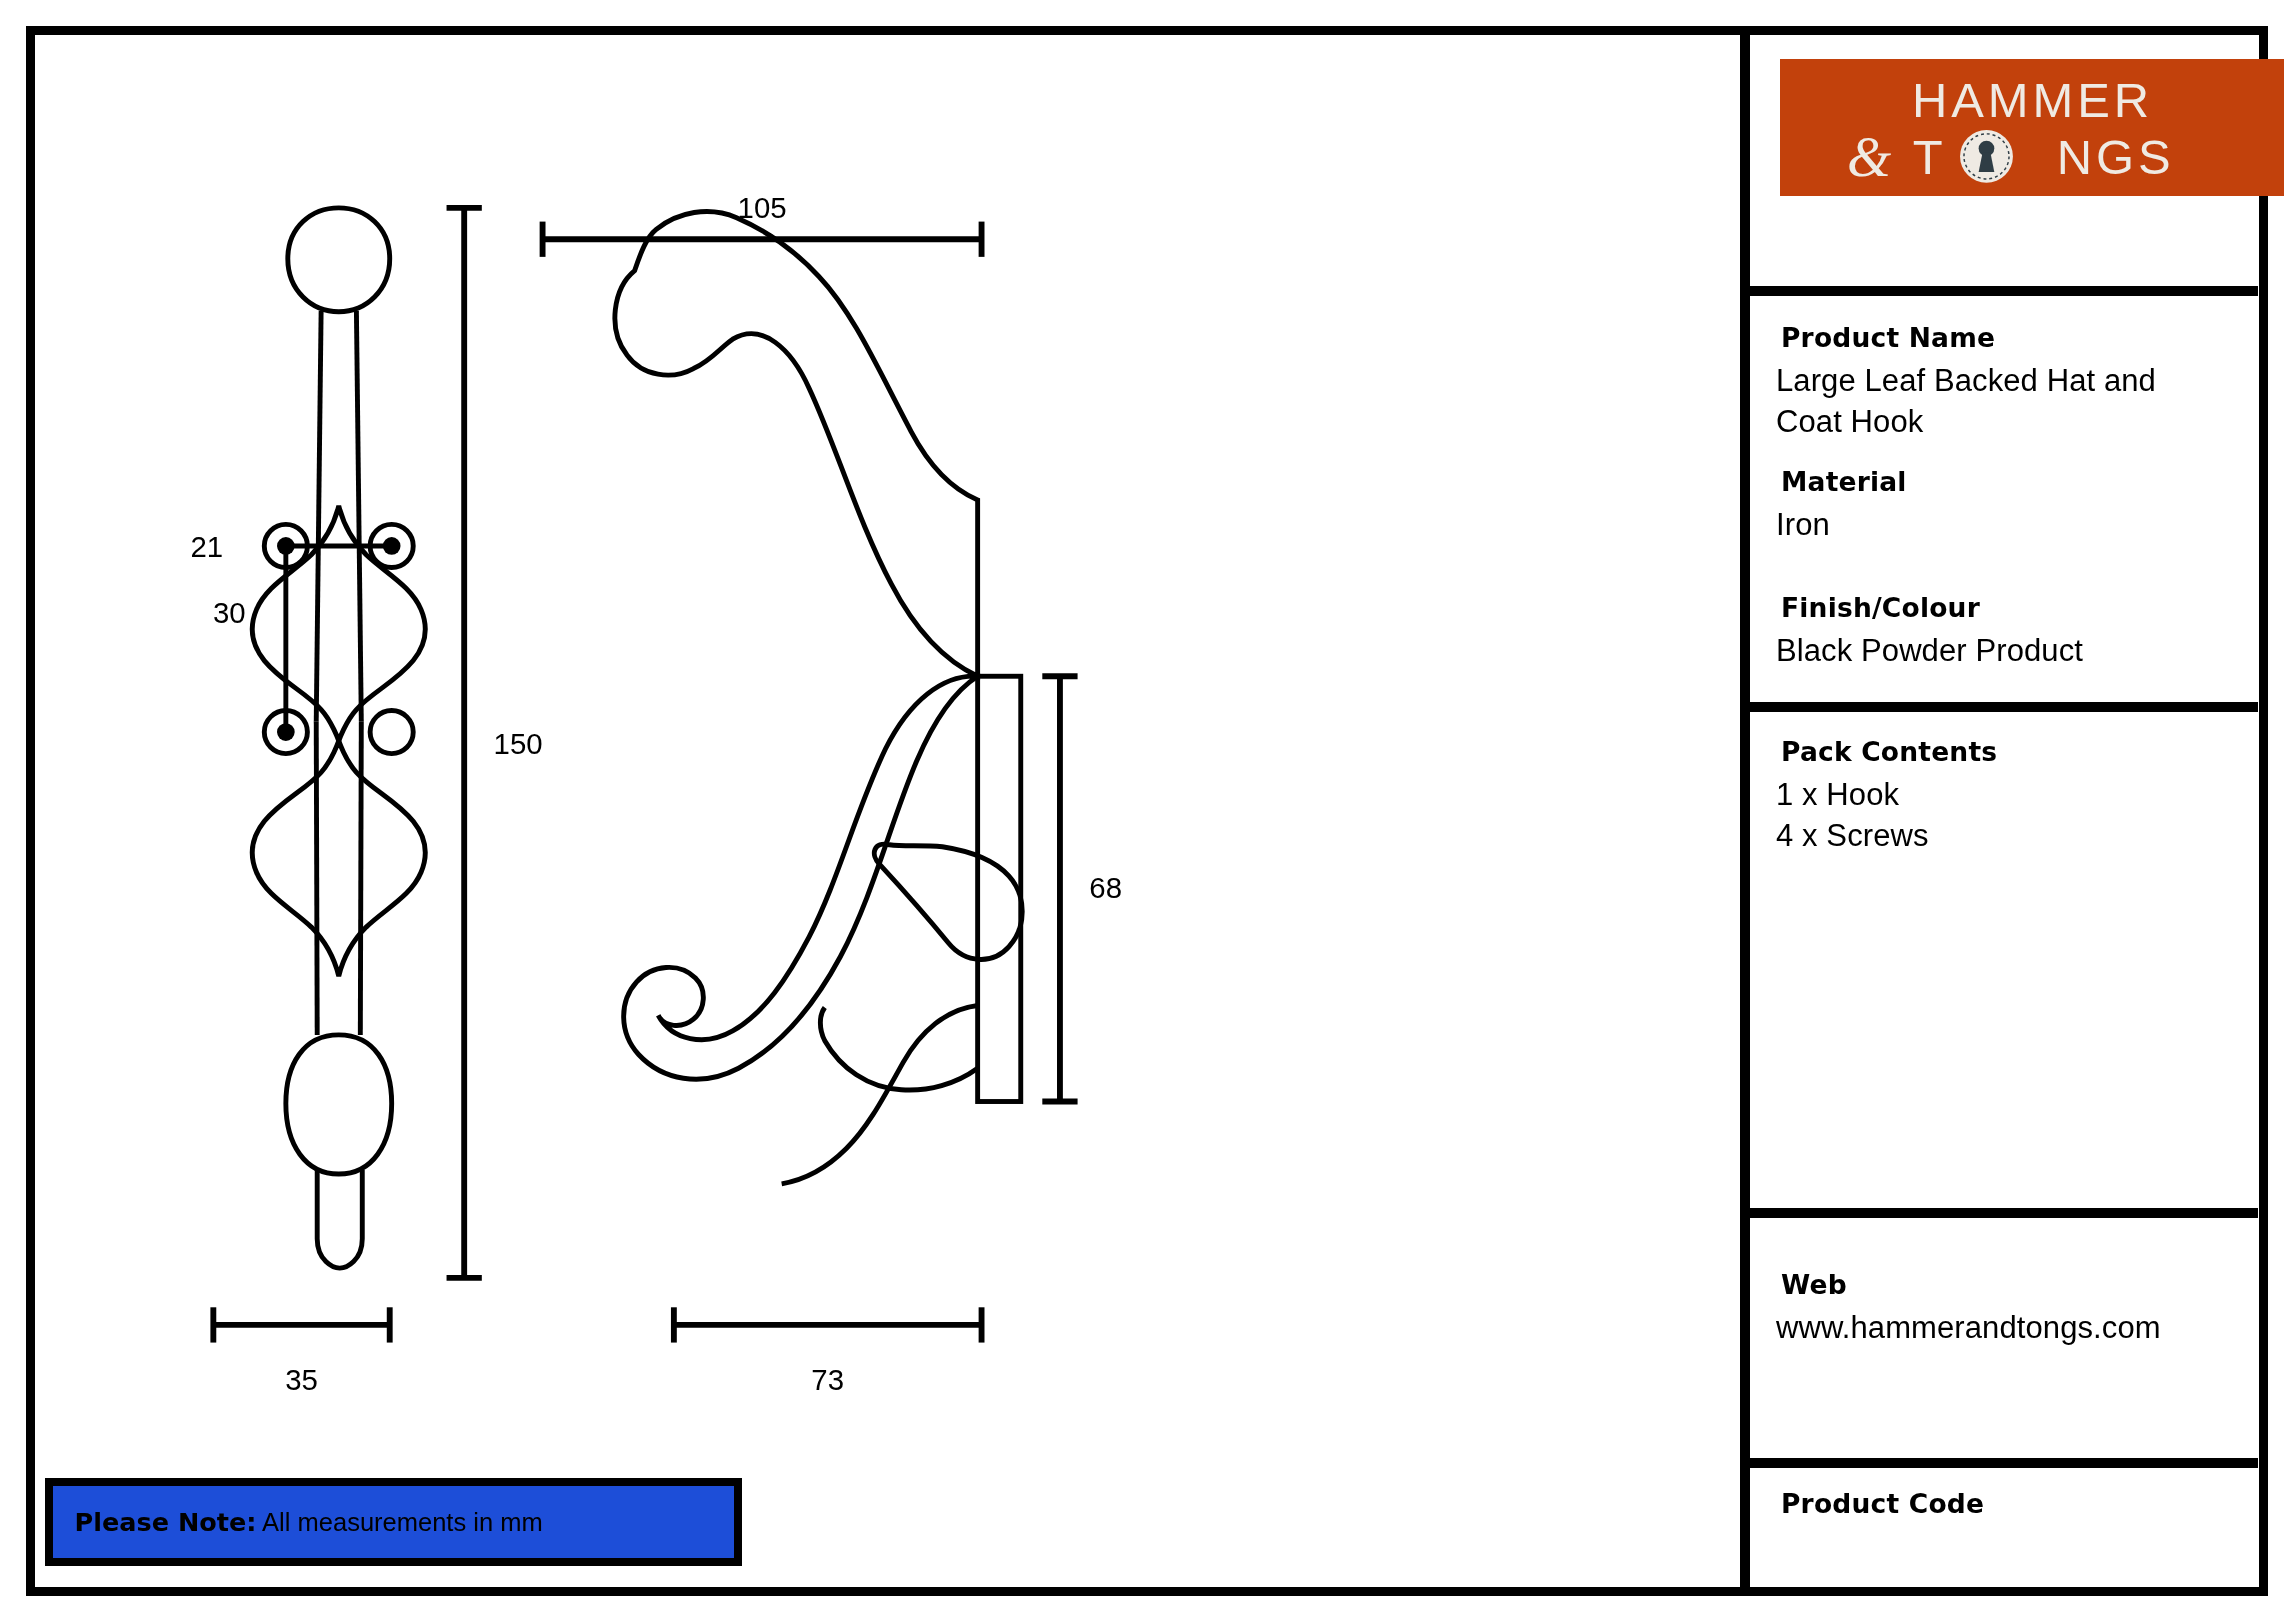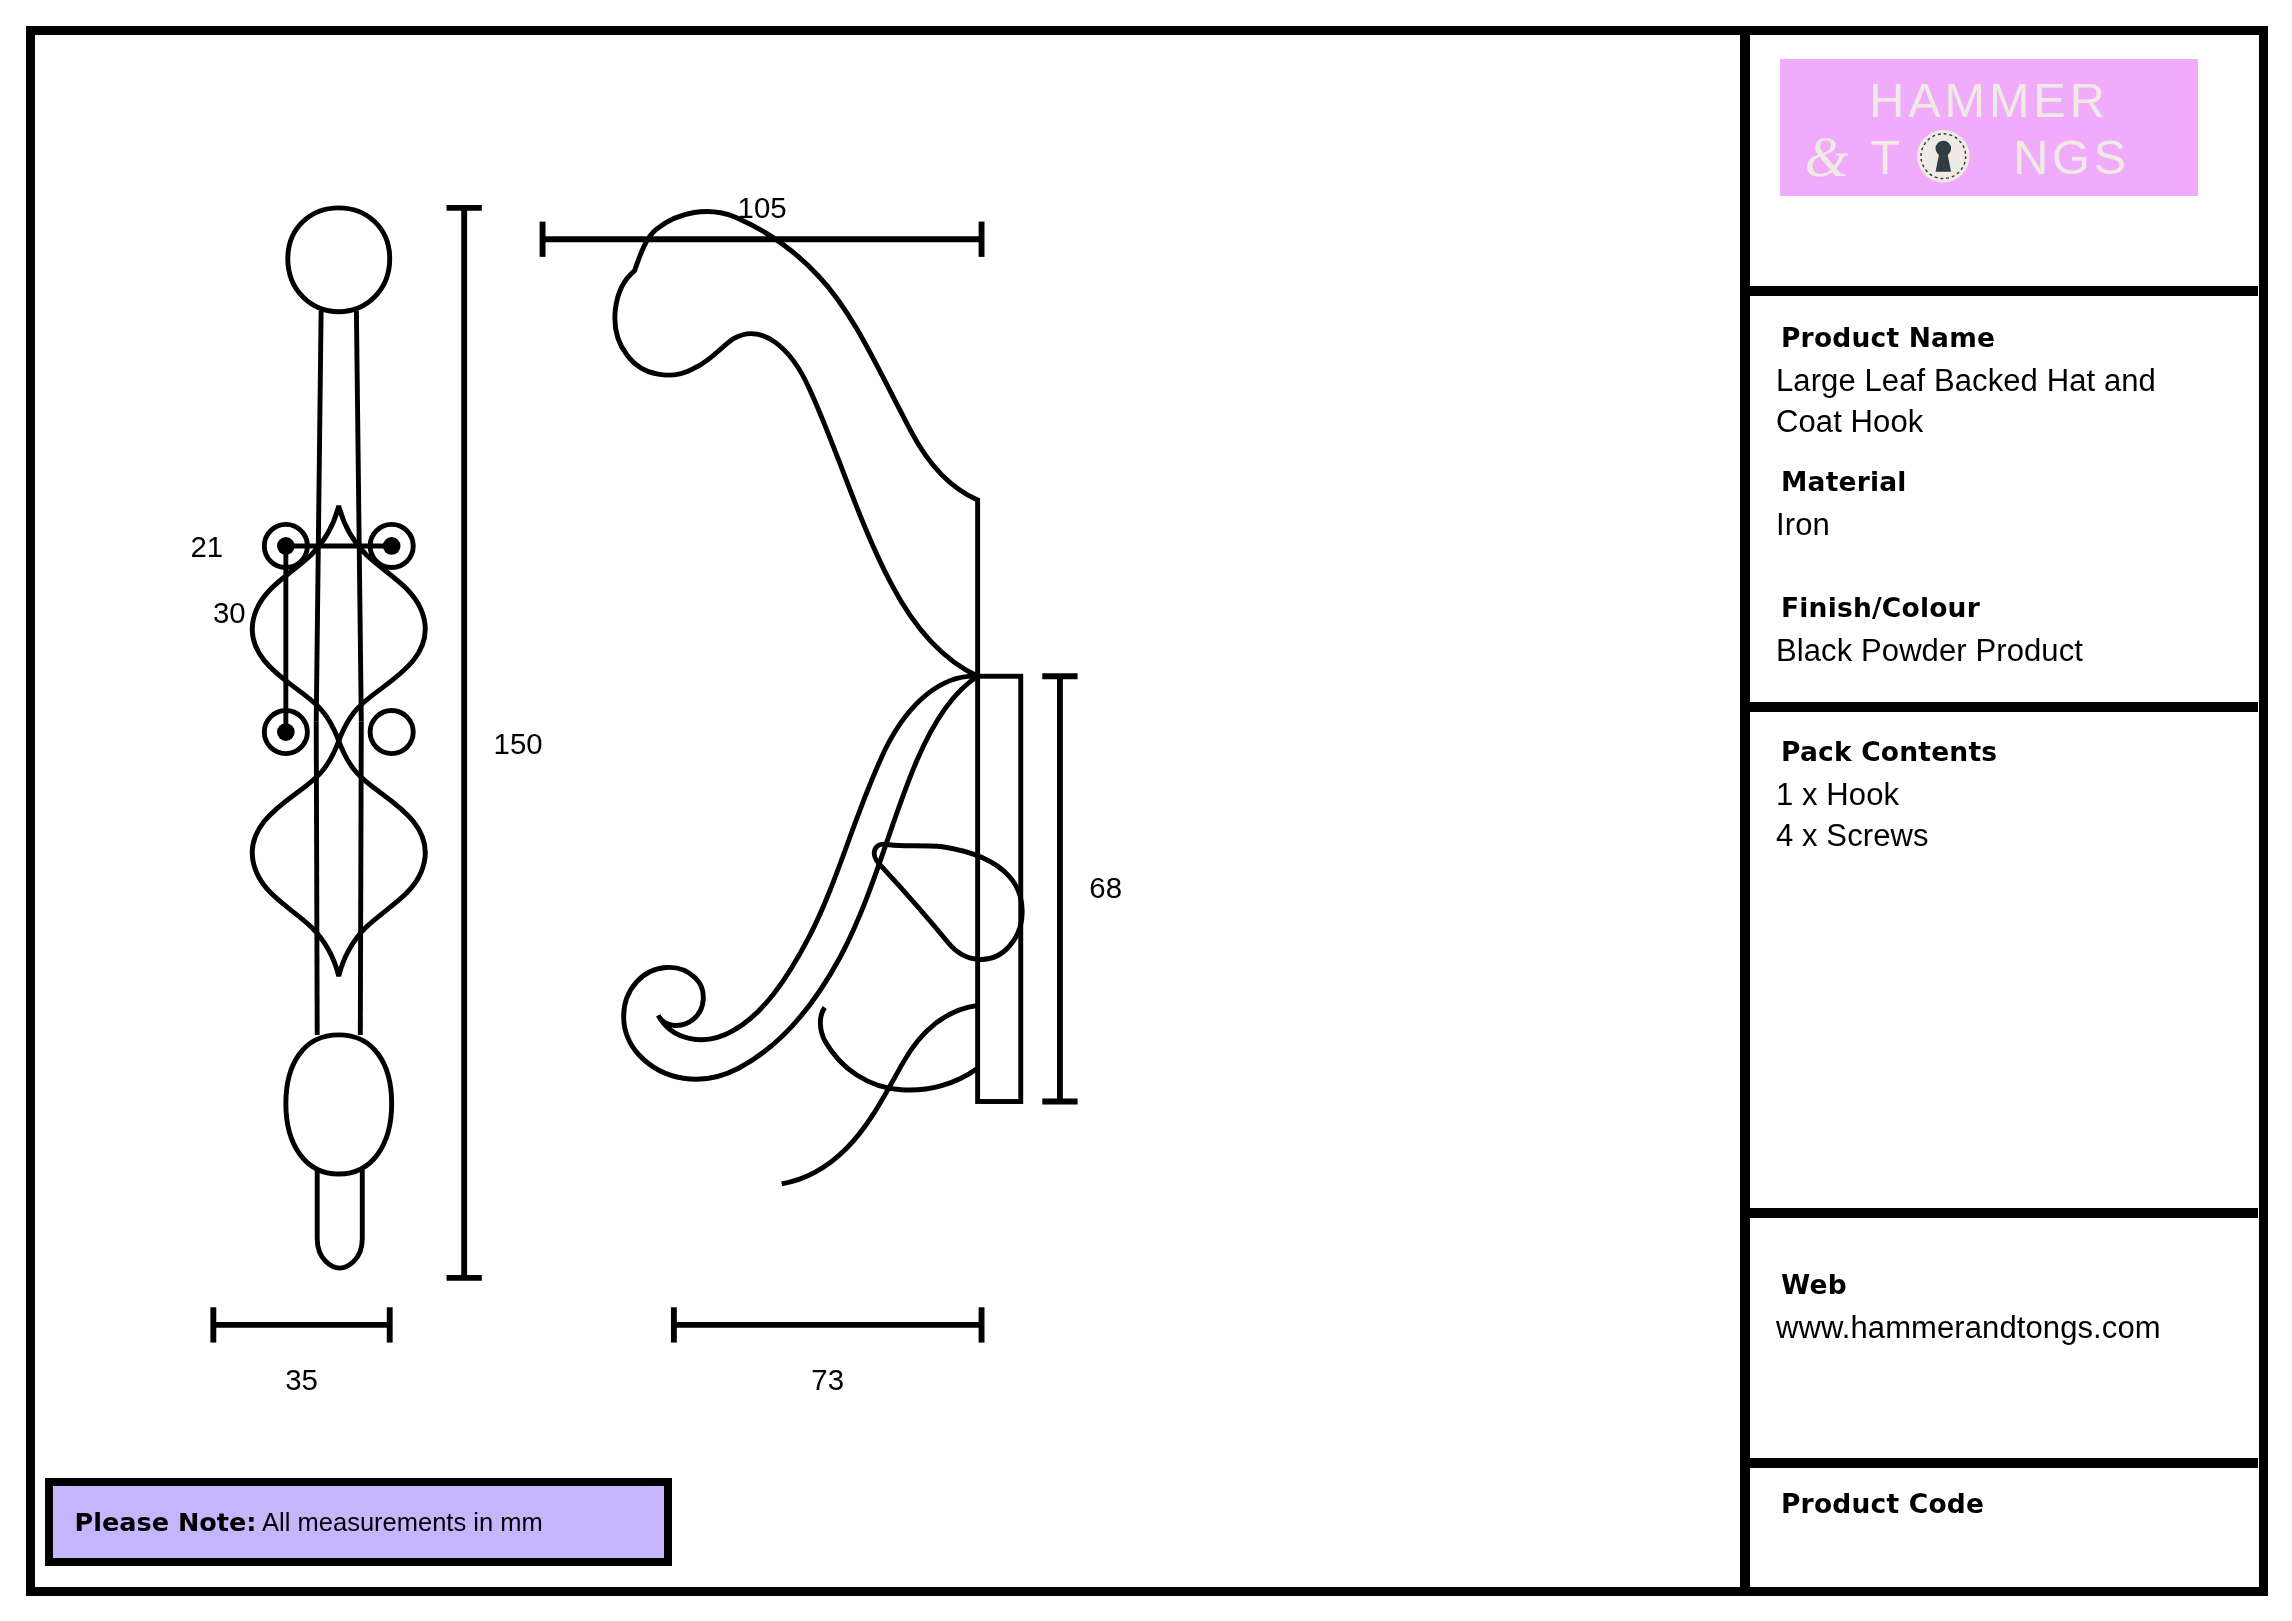--- a/index.html
+++ b/index.html
@@ -43,23 +43,23 @@
     left: 1750px;
     width: 508px;
     height: 9.8px;
     background: #000;
   }
   
   .logo-box {
     position: absolute;
     left: 1780px;
     top: 59px;
-    width: 418px;
+    width: 504px;
     height: 137px;
-    background: #f0abfc;
+    background: #c2410c;
     display: flex;
     align-items: center;
     justify-content: center;
   }
   .logo-svg { display:block; }
 
   
   .panel {
     position: absolute;
     left: 1776px;
@@ -80,25 +80,25 @@
     font-size: 31px;
     line-height: 1.33;
     letter-spacing: 0.1px;
   }
 
   
   .note-box {
     position: absolute;
     left: 45px;
     top: 1478px;
-    width: 627px;
+    width: 697px;
     height: 88px;
     border: 8.8px solid #000;
     box-sizing: border-box;
-    background: #c4b5fd;
+    background: #1d4ed8;
     display: flex;
     align-items: center;
   }
   .note-text {
     padding-left: 21.6px;
     font-size: 25.5px;
     font-family: "Liberation Sans", sans-serif;
     white-space: nowrap;
   }
   .note-text b {

